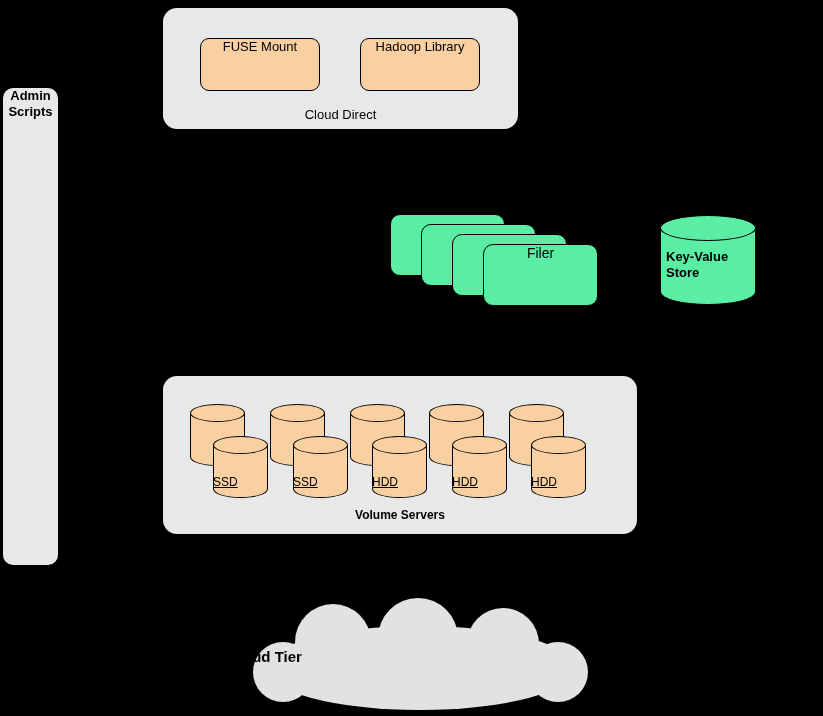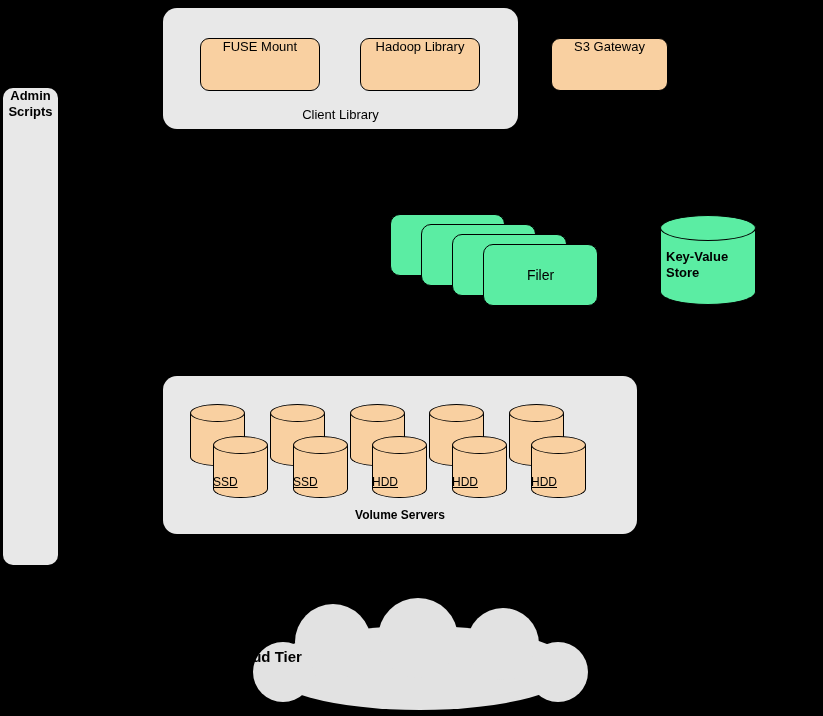--- a/index.html
+++ b/index.html
@@ -48,21 +48,20 @@
   
   .grect {
     position: absolute;
     width: 115px;
     height: 62px;
     background: #5beda3;
     border: 1.5px solid #000;
     border-radius: 10px;
     box-sizing: border-box;
     display: flex;
-    align-items: center;
     justify-content: center;
     font-size: 14px;
   }
 
   
   .cyl { position: absolute; }
   .cyl-top {
     position: absolute;
     left: 0; top: 0;
     width: 100%;
@@ -168,26 +167,23 @@
 
 <div class="canvas">
 
   <div class="group" style="left:163px; top:8px; width:355px; height:121px;">
     <div class="obox" style="left:37px; top:30px; width:120px; height:53px;">
       <span>FUSE Mount</span>
     </div>
     <div class="obox" style="left:197px; top:30px; width:120px; height:53px;">
       <span>Hadoop Library</span>
     </div>
-    <div class="group-label" style="bottom:7px;">Client Library</div>
-  </div>
-
-  <div class="obox" style="left:551px; top:38px; width:117px; height:53px;">
-    <span>S3 Gateway</span>
-  </div>
+    <div class="group-label" style="bottom:7px;">Cloud Direct</div>
+  </div>
+
 
   <div class="admin">
     <span>Admin Scripts</span>
   </div>
 
   <div style="position:absolute; left:390px; top:214px; width:210px; height:94px;">
     <div class="grect" style="left:0px; top:0px;"></div>
     <div class="grect" style="left:31px; top:10px;"></div>
     <div class="grect" style="left:62px; top:20px;"></div>
     <div class="grect" style="left:93px; top:30px;">

